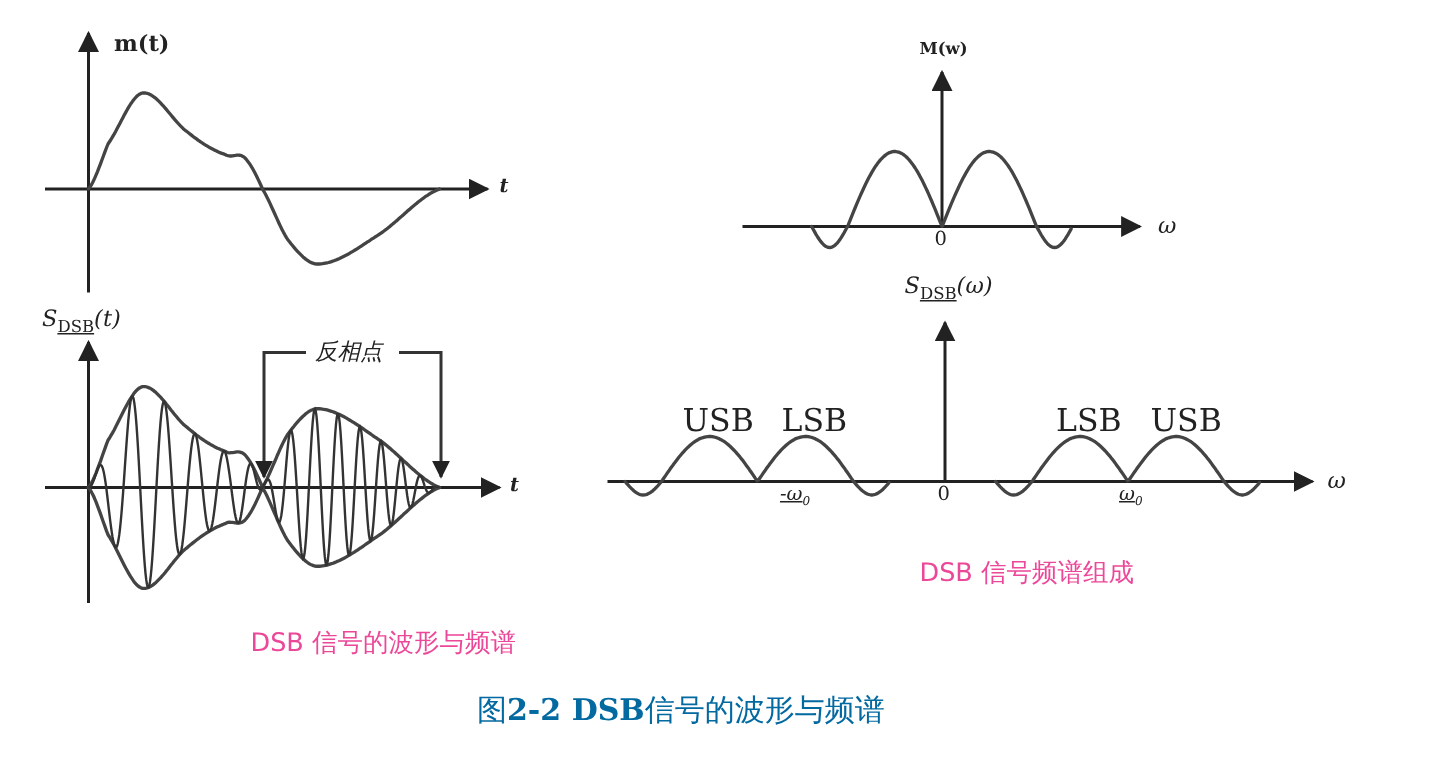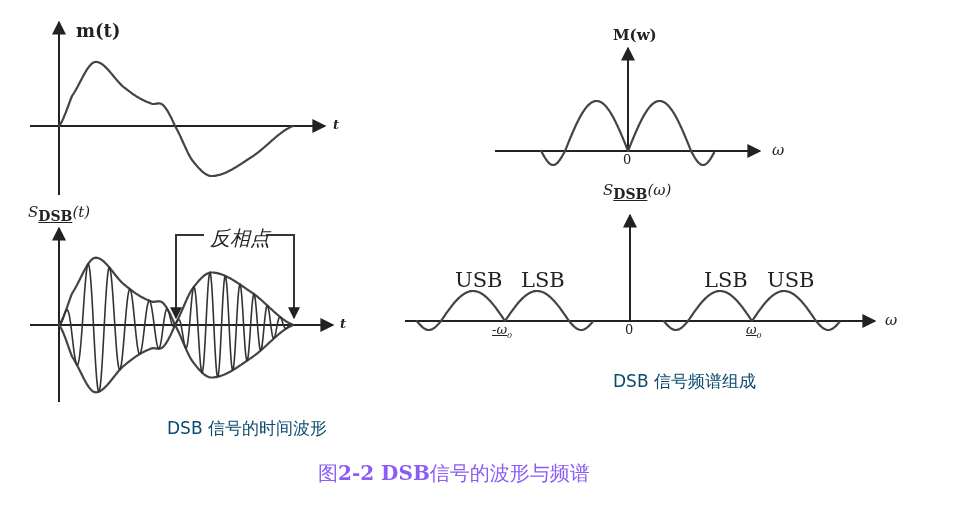--- a/index.html
+++ b/index.html
@@ -4,28 +4,28 @@
 <style>
   html, body { margin:0; padding:0; background:#ffffff; }
   body { width:957px; height:516px; position:relative; overflow:hidden;
          font-family:"DejaVu Sans", sans-serif; color:#222; }
   svg#fig { position:absolute; left:0; top:0; }
   .axis { stroke:#222; stroke-width:2; fill:none; }
   .curve { stroke:#444; stroke-width:2.2; fill:none; stroke-linejoin:round; stroke-linecap:round; }
   .carrier { stroke:#333; stroke-width:1.6; fill:none; }
   .bracket { stroke:#333; stroke-width:2; fill:none; }
   .lbl { position:absolute; white-space:nowrap; }
-  .mono { font-family:"DejaVu Serif", serif; font-weight:bold; font-size:18px; }
+  .mono { font-family:"DejaVu Serif", serif; font-weight:bold; font-size:15px; }
   .serif { font-family:"DejaVu Serif", serif; }
   .ital { font-family:"DejaVu Serif", serif; font-style:italic; }
   .band { font-family:"DejaVu Serif", serif; font-size:21px; }
-  .cap { font-family:"DejaVu Sans", sans-serif; font-size:17px; color:#0c4a6e; }
-  .figcap { font-family:"DejaVu Serif", serif; font-size:20px; color:#8b5cf6; }
+  .cap { font-family:"DejaVu Sans", sans-serif; font-size:17px; color:#ec4899; }
+  .figcap { font-family:"DejaVu Serif", serif; font-size:20px; color:#0369a1; }
   .figcap b { font-weight:bold; }
-  sub.dsb { font-size:14px; font-weight:bold; font-style:normal; text-decoration:underline; }
+  sub.dsb { font-size:11px; font-weight:normal; font-style:normal; text-decoration:underline; }
 </style>
 </head>
 <body>
 
 <svg id="fig" width="957" height="516" viewBox="0 0 957 516">
   <defs>
     <marker id="arr" viewBox="0 0 10 10" refX="9" refY="5" markerWidth="7" markerHeight="7" orient="auto">
       <path d="M0,0 L10,5 L0,10 z" fill="#222"></path>
     </marker>
     <marker id="arrS" viewBox="0 0 10 10" refX="9" refY="5" markerWidth="6" markerHeight="6" orient="auto">
@@ -62,31 +62,31 @@
     <path id="SwL" class="curve" d="M416.7,321.0 L417.7,322.2 L418.7,323.3 L419.7,324.4 L420.7,325.4 L421.7,326.4 L422.7,327.3 L423.7,328.1 L424.7,328.7 L425.7,329.3 L426.7,329.7 L427.7,329.9 L428.7,330.0 L429.7,329.9 L430.7,329.7 L431.7,329.4 L432.7,328.9 L433.7,328.3 L434.7,327.6 L435.7,326.7 L436.7,325.8 L437.7,324.7 L438.7,323.7 L439.7,322.5 L440.7,321.4 L441.7,320.0 L442.7,318.5 L443.7,317.1 L444.7,315.6 L445.7,314.2 L446.7,312.7 L447.7,311.3 L448.7,310.0 L449.7,308.6 L450.7,307.3 L451.7,306.0 L452.7,304.7 L453.7,303.5 L454.7,302.3 L455.7,301.2 L456.7,300.1 L457.7,299.1 L458.7,298.1 L459.7,297.2 L460.7,296.3 L461.7,295.5 L462.7,294.8 L463.7,294.1 L464.7,293.5 L465.7,292.9 L466.7,292.4 L467.7,292.0 L468.7,291.7 L469.7,291.4 L470.7,291.2 L471.7,291.1 L472.7,291.0 L473.7,291.0 L474.7,291.1 L475.7,291.3 L476.7,291.5 L477.7,291.8 L478.7,292.2 L479.7,292.6 L480.7,293.1 L481.7,293.7 L482.7,294.3 L483.7,295.0 L484.7,295.8 L485.7,296.6 L486.7,297.5 L487.7,298.5 L488.7,299.5 L489.7,300.5 L490.7,301.6 L491.7,302.8 L492.7,303.9 L493.7,305.2 L494.7,306.4 L495.7,307.7 L496.7,309.1 L497.7,310.5 L498.7,311.8 L499.7,313.3 L500.7,314.7 L501.7,316.1 L502.7,317.6 L503.7,319.1 L504.7,320.5 L505.7,320.0 L506.7,318.5 L507.7,317.1 L508.7,315.6 L509.7,314.2 L510.7,312.7 L511.7,311.3 L512.7,310.0 L513.7,308.6 L514.7,307.3 L515.7,306.0 L516.7,304.7 L517.7,303.5 L518.7,302.3 L519.7,301.2 L520.7,300.1 L521.7,299.1 L522.7,298.1 L523.7,297.2 L524.7,296.3 L525.7,295.5 L526.7,294.8 L527.7,294.1 L528.7,293.5 L529.7,292.9 L530.7,292.4 L531.7,292.0 L532.7,291.7 L533.7,291.4 L534.7,291.2 L535.7,291.1 L536.7,291.0 L537.7,291.0 L538.7,291.1 L539.7,291.3 L540.7,291.5 L541.7,291.8 L542.7,292.2 L543.7,292.6 L544.7,293.1 L545.7,293.7 L546.7,294.3 L547.7,295.0 L548.7,295.8 L549.7,296.6 L550.7,297.5 L551.7,298.5 L552.7,299.5 L553.7,300.5 L554.7,301.6 L555.7,302.8 L556.7,303.9 L557.7,305.2 L558.7,306.4 L559.7,307.7 L560.7,309.1 L561.7,310.5 L562.7,311.8 L563.7,313.3 L564.7,314.7 L565.7,316.1 L566.7,317.6 L567.7,319.1 L568.7,320.5 L569.7,321.8 L570.7,322.9 L571.7,324.1 L572.7,325.1 L573.7,326.1 L574.7,327.0 L575.7,327.8 L576.7,328.5 L577.7,329.1 L578.7,329.5 L579.7,329.8 L580.7,330.0 L581.7,330.0 L582.7,329.8 L583.7,329.5 L584.7,329.1 L585.7,328.5 L586.7,327.8 L587.7,327.0 L588.7,326.1 L589.7,325.1 L590.7,324.0 L591.7,322.9 L592.7,321.7 "></path>
     <path id="SwR" class="curve" d="M663.7,321.0 L664.7,322.2 L665.7,323.3 L666.7,324.4 L667.7,325.4 L668.7,326.4 L669.7,327.3 L670.7,328.1 L671.7,328.7 L672.7,329.3 L673.7,329.7 L674.7,329.9 L675.7,330.0 L676.7,329.9 L677.7,329.7 L678.7,329.4 L679.7,328.9 L680.7,328.3 L681.7,327.6 L682.7,326.7 L683.7,325.8 L684.7,324.7 L685.7,323.7 L686.7,322.5 L687.7,321.4 L688.7,320.0 L689.7,318.5 L690.7,317.1 L691.7,315.6 L692.7,314.2 L693.7,312.7 L694.7,311.3 L695.7,310.0 L696.7,308.6 L697.7,307.3 L698.7,306.0 L699.7,304.7 L700.7,303.5 L701.7,302.3 L702.7,301.2 L703.7,300.1 L704.7,299.1 L705.7,298.1 L706.7,297.2 L707.7,296.3 L708.7,295.5 L709.7,294.8 L710.7,294.1 L711.7,293.5 L712.7,292.9 L713.7,292.4 L714.7,292.0 L715.7,291.7 L716.7,291.4 L717.7,291.2 L718.7,291.1 L719.7,291.0 L720.7,291.0 L721.7,291.1 L722.7,291.3 L723.7,291.5 L724.7,291.8 L725.7,292.2 L726.7,292.6 L727.7,293.1 L728.7,293.7 L729.7,294.3 L730.7,295.0 L731.7,295.8 L732.7,296.6 L733.7,297.5 L734.7,298.5 L735.7,299.5 L736.7,300.5 L737.7,301.6 L738.7,302.8 L739.7,303.9 L740.7,305.2 L741.7,306.4 L742.7,307.7 L743.7,309.1 L744.7,310.5 L745.7,311.8 L746.7,313.3 L747.7,314.7 L748.7,316.1 L749.7,317.6 L750.7,319.1 L751.7,320.5 L752.7,320.0 L753.7,318.5 L754.7,317.1 L755.7,315.6 L756.7,314.2 L757.7,312.7 L758.7,311.3 L759.7,310.0 L760.7,308.6 L761.7,307.3 L762.7,306.0 L763.7,304.7 L764.7,303.5 L765.7,302.3 L766.7,301.2 L767.7,300.1 L768.7,299.1 L769.7,298.1 L770.7,297.2 L771.7,296.3 L772.7,295.5 L773.7,294.8 L774.7,294.1 L775.7,293.5 L776.7,292.9 L777.7,292.4 L778.7,292.0 L779.7,291.7 L780.7,291.4 L781.7,291.2 L782.7,291.1 L783.7,291.0 L784.7,291.0 L785.7,291.1 L786.7,291.3 L787.7,291.5 L788.7,291.8 L789.7,292.2 L790.7,292.6 L791.7,293.1 L792.7,293.7 L793.7,294.3 L794.7,295.0 L795.7,295.8 L796.7,296.6 L797.7,297.5 L798.7,298.5 L799.7,299.5 L800.7,300.5 L801.7,301.6 L802.7,302.8 L803.7,303.9 L804.7,305.2 L805.7,306.4 L806.7,307.7 L807.7,309.1 L808.7,310.5 L809.7,311.8 L810.7,313.3 L811.7,314.7 L812.7,316.1 L813.7,317.6 L814.7,319.1 L815.7,320.5 L816.7,321.8 L817.7,322.9 L818.7,324.1 L819.7,325.1 L820.7,326.1 L821.7,327.0 L822.7,327.8 L823.7,328.5 L824.7,329.1 L825.7,329.5 L826.7,329.8 L827.7,330.0 L828.7,330.0 L829.7,329.8 L830.7,329.5 L831.7,329.1 L832.7,328.5 L833.7,327.8 L834.7,327.0 L835.7,326.1 L836.7,325.1 L837.7,324.0 L838.7,322.9 L839.7,321.7 "></path>
   </g>
 </svg>
 
 <div class="lbl mono" style="left:76px;top:20px;">m(t)</div>
 <div class="lbl ital" style="left:333px;top:117px;font-size:13px;font-weight:bold;">t</div>
 
 <div class="lbl ital" style="left:28px;top:203px;font-size:15px;"><span>S</span><sub class="dsb">DSB</sub><span>(t)</span></div>
 <div class="lbl ital" style="left:340px;top:316px;font-size:13px;font-weight:bold;">t</div>
-<div class="lbl" style="left:210px;top:225px;font-size:20px;font-style:italic;">反相点</div>
-<div class="lbl cap" style="left:167px;top:417px;">DSB 信号的时间波形</div>
+<div class="lbl" style="left:210px;top:225px;font-size:15px;font-style:italic;">反相点</div>
+<div class="lbl cap" style="left:167px;top:417px;">DSB 信号的波形与频谱</div>
 
-<div class="lbl mono" style="left:613px;top:26px;font-size:15px;">M(w)</div>
+<div class="lbl mono" style="left:613px;top:26px;font-size:11px;">M(w)</div>
 <div class="lbl ital" style="left:772px;top:141px;font-size:15px;">ω</div>
 <div class="lbl serif" style="left:623px;top:152px;font-size:13px;">0</div>
 
 <div class="lbl ital" style="left:603px;top:181px;font-size:15px;"><span>S</span><sub class="dsb">DSB</sub><span>(ω)</span></div>
 <div class="lbl ital" style="left:885px;top:311px;font-size:15px;">ω</div>
 <div class="lbl serif" style="left:625px;top:322px;font-size:13px;">0</div>
-<div class="lbl ital" style="left:492px;top:322px;font-size:13px;text-decoration:underline;"><span>-ω</span><sub style="font-size:8px;">0</sub></div>
+<div class="lbl ital" style="left:520px;top:322px;font-size:13px;text-decoration:underline;"><span>-ω</span><sub style="font-size:8px;">0</sub></div>
 <div class="lbl ital" style="left:746px;top:322px;font-size:13px;text-decoration:underline;"><span>ω</span><sub style="font-size:8px;">0</sub></div>
 <div class="lbl band" style="left:455px;top:268px;">USB</div>
 <div class="lbl band" style="left:521px;top:268px;">LSB</div>
 <div class="lbl band" style="left:704px;top:268px;">LSB</div>
 <div class="lbl band" style="left:767px;top:268px;">USB</div>
 <div class="lbl cap" style="left:613px;top:370px;">DSB 信号频谱组成</div>
 
 <div class="lbl figcap" style="left:318px;top:460px;"><span>图</span><b>2-2  DSB</b><span>信号的波形与频谱</span></div>
 
 </body></html>

